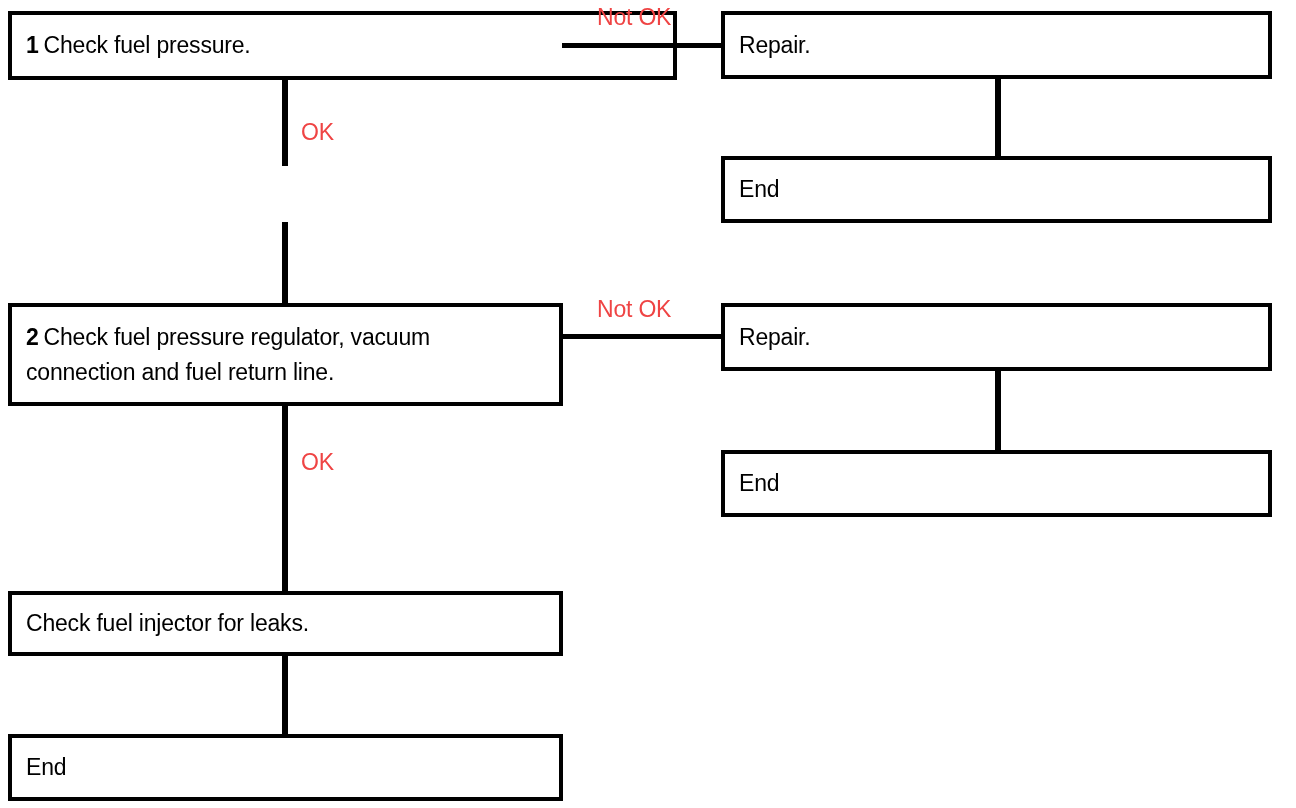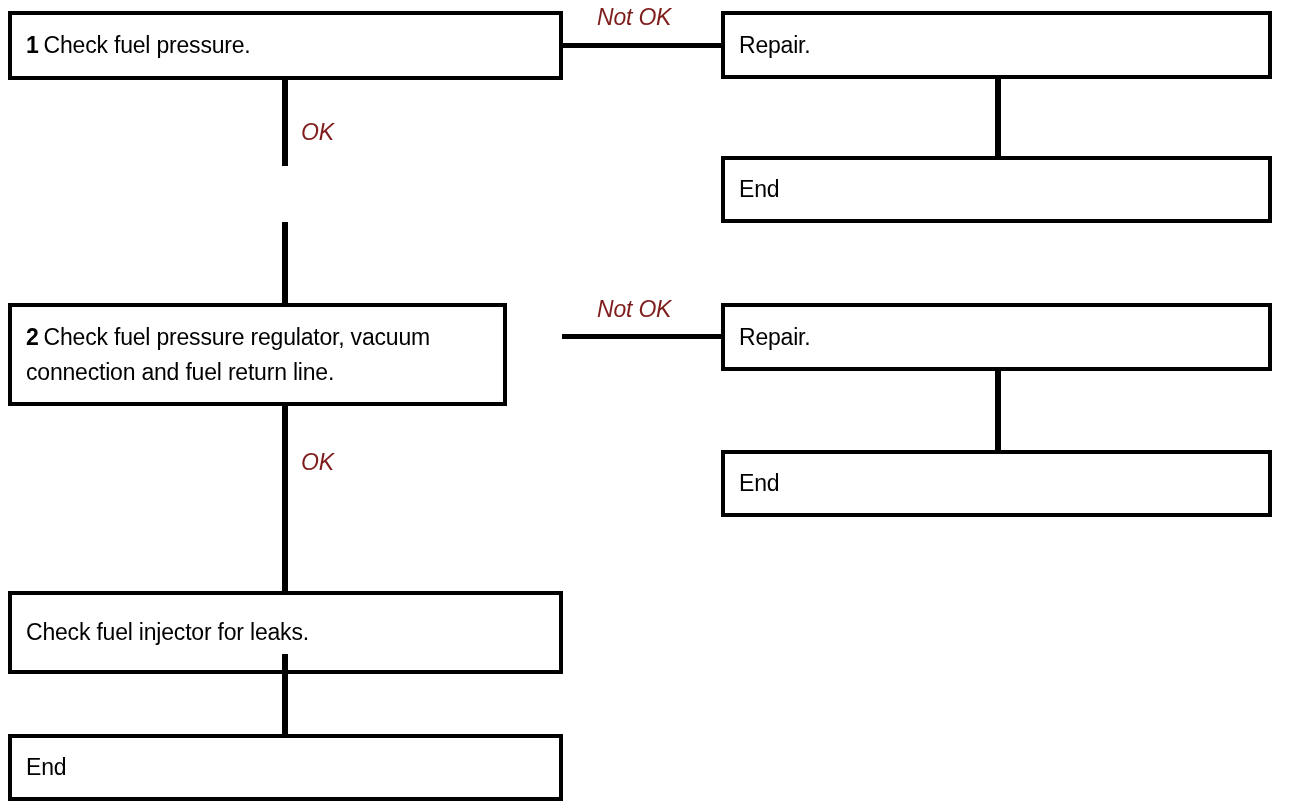--- a/index.html
+++ b/index.html
@@ -55,55 +55,54 @@
   .line-h {
     position: absolute;
     background: #000000;
     height: 5px;
   }
   
   .edge-label {
     position: absolute;
     font-size: 23px;
     line-height: 26px;
-    color: #7f1d1d;
+    color: #ef4444;
     white-space: nowrap;
     letter-spacing: -0.2px;
-    font-style: italic;
   }
 </style>
 </head>
 <body>
 
 <div id="canvas">
 
-  <div class="node" style="left:8px; top:11px; width:555px; height:69px;">
+  <div class="node" style="left:8px; top:11px; width:669px; height:69px;">
     <span class="node-text"><span class="step-num">1</span><span>Check fuel pressure.</span></span>
   </div>
 
   <div class="line-h" style="left:562px; top:43px; width:162px;"></div>
   <div class="edge-label" style="left:597px; top:4px;">Not OK</div>
 
   <div class="line-v" style="left:282px; top:78px; width:6px; height:88px;"></div>
   <div class="edge-label" style="left:301px; top:119px;">OK</div>
 
   <div class="line-v" style="left:282px; top:222px; width:6px; height:83px;"></div>
 
-  <div class="node" style="left:8px; top:303px; width:499px; height:103px;">
+  <div class="node" style="left:8px; top:303px; width:555px; height:103px;">
     <span class="node-text" style="line-height:35px;"><span class="step-num">2</span><span>Check fuel pressure regulator, vacuum
 connection and fuel return line.</span></span>
   </div>
 
   <div class="line-h" style="left:562px; top:334px; width:162px;"></div>
   <div class="edge-label" style="left:597px; top:296px;">Not OK</div>
 
   <div class="line-v" style="left:282px; top:404px; width:6px; height:190px;"></div>
   <div class="edge-label" style="left:301px; top:449px;">OK</div>
 
-  <div class="node" style="left:8px; top:591px; width:555px; height:83px;">
+  <div class="node" style="left:8px; top:591px; width:555px; height:65px;">
     <span class="node-text">Check fuel injector for leaks.</span>
   </div>
 
   <div class="line-v" style="left:282px; top:654px; width:6px; height:83px;"></div>
 
   <div class="node" style="left:8px; top:734px; width:555px; height:67px;">
     <span class="node-text bold">End</span>
   </div>
 
   <div class="node" style="left:721px; top:11px; width:551px; height:68px;">

